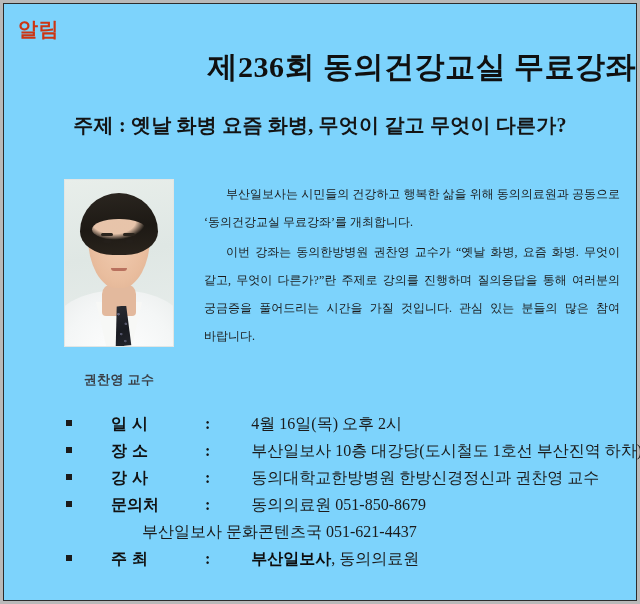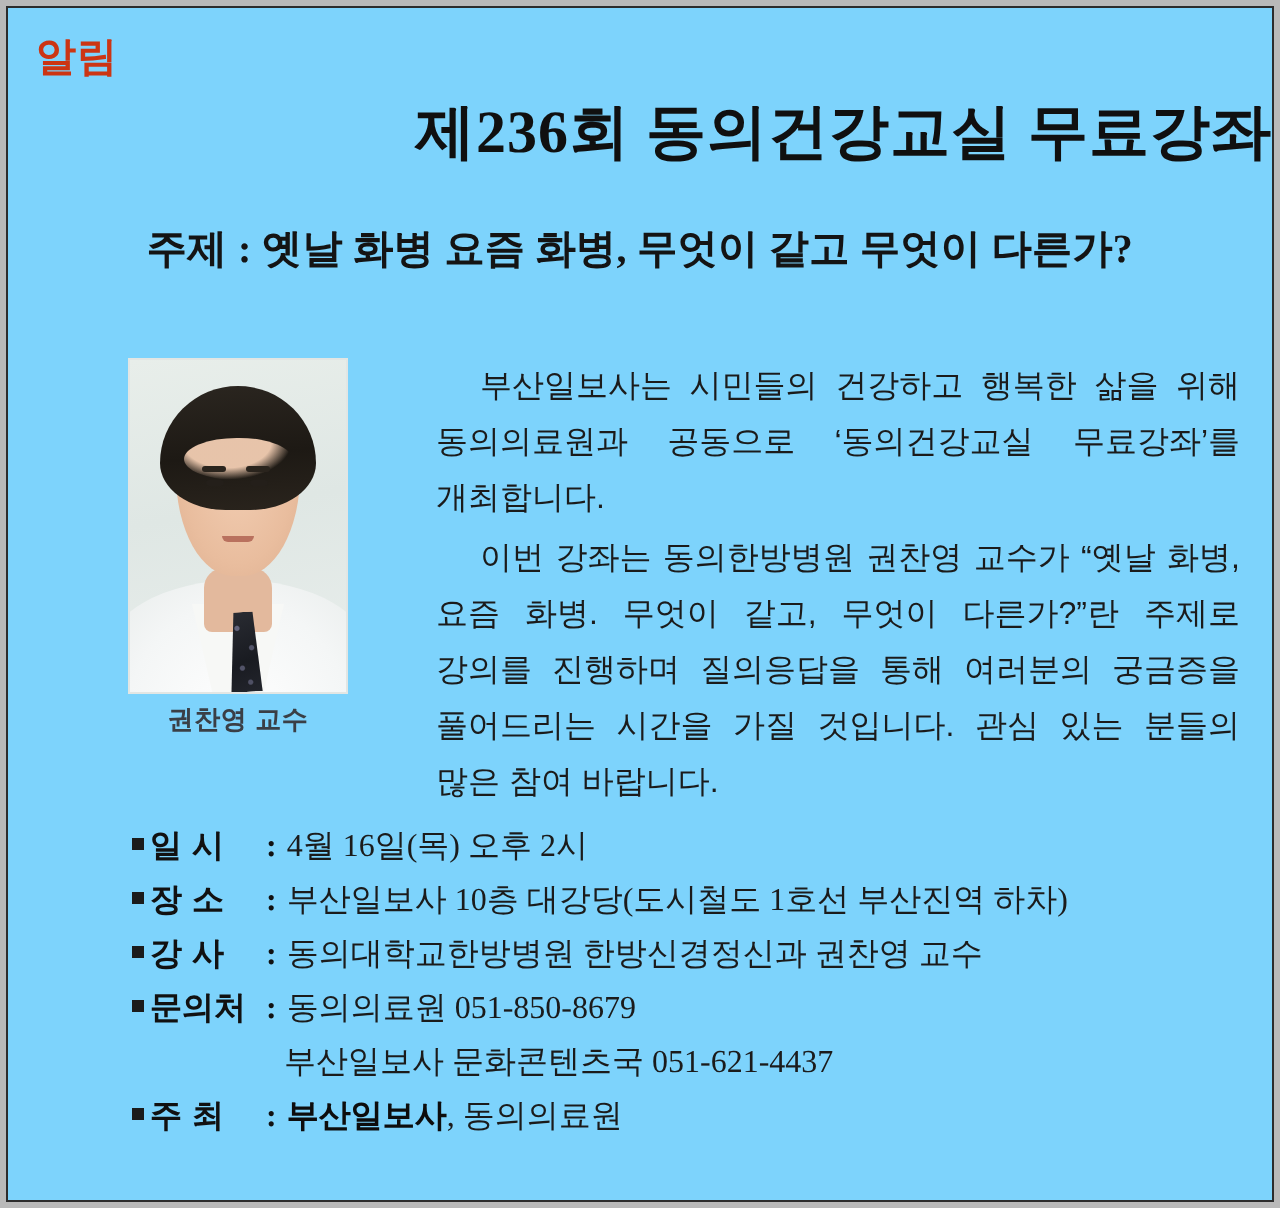--- a/index.html
+++ b/index.html
@@ -212,42 +212,42 @@
     position: absolute;
     left: 50%;
     top: 88px;
     width: 16px;
     height: 3px;
     margin-left: -8px;
     background: #b9715e;
     border-radius: 0 0 8px 8px;
   }
   .photo-caption {
-    margin-top: 4px;
+    margin-top: 24px;
     text-align: center;
     font-family: "Liberation Sans", "DejaVu Sans", sans-serif;
     font-size: 13px;
     line-height: 18px;
     font-weight: bold;
     color: #3a3f46;
     letter-spacing: 0.3px;
   }
 
   
   .body-text {
     position: absolute;
     left: 196px;
     top: 176px;
     width: 420px;
   }
   .body-text p {
-    margin: 0 0 2px 18px;
+    margin: 0 0 2px 4px;
     text-indent: 22px;
-    font-family: Liberation Sans, sans-serif;
-    font-size: 16px;
+    font-family: Liberation Serif, serif;
+    font-size: 12px;
     line-height: 28px;
     color: #1b1b1b;
     text-align: justify;
     word-break: keep-all;
   }
 
   
   .details {
     position: absolute;
     left: 62px;
@@ -255,20 +255,21 @@
     width: 540px;
   }
   .detail-row {
     display: flex;
     align-items: baseline;
     font-family: "Liberation Serif", "DejaVu Serif", serif;
     font-size: 16px;
     line-height: 27px;
     color: #1b1b1b;
     white-space: nowrap;
+    gap: 36px;
   }
   .bullet {
     display: inline-block;
     width: 6px;
     height: 6px;
     background: #1b1b1b;
     margin-right: 3px;
     flex: 0 0 auto;
     position: relative;
     top: -3px;

